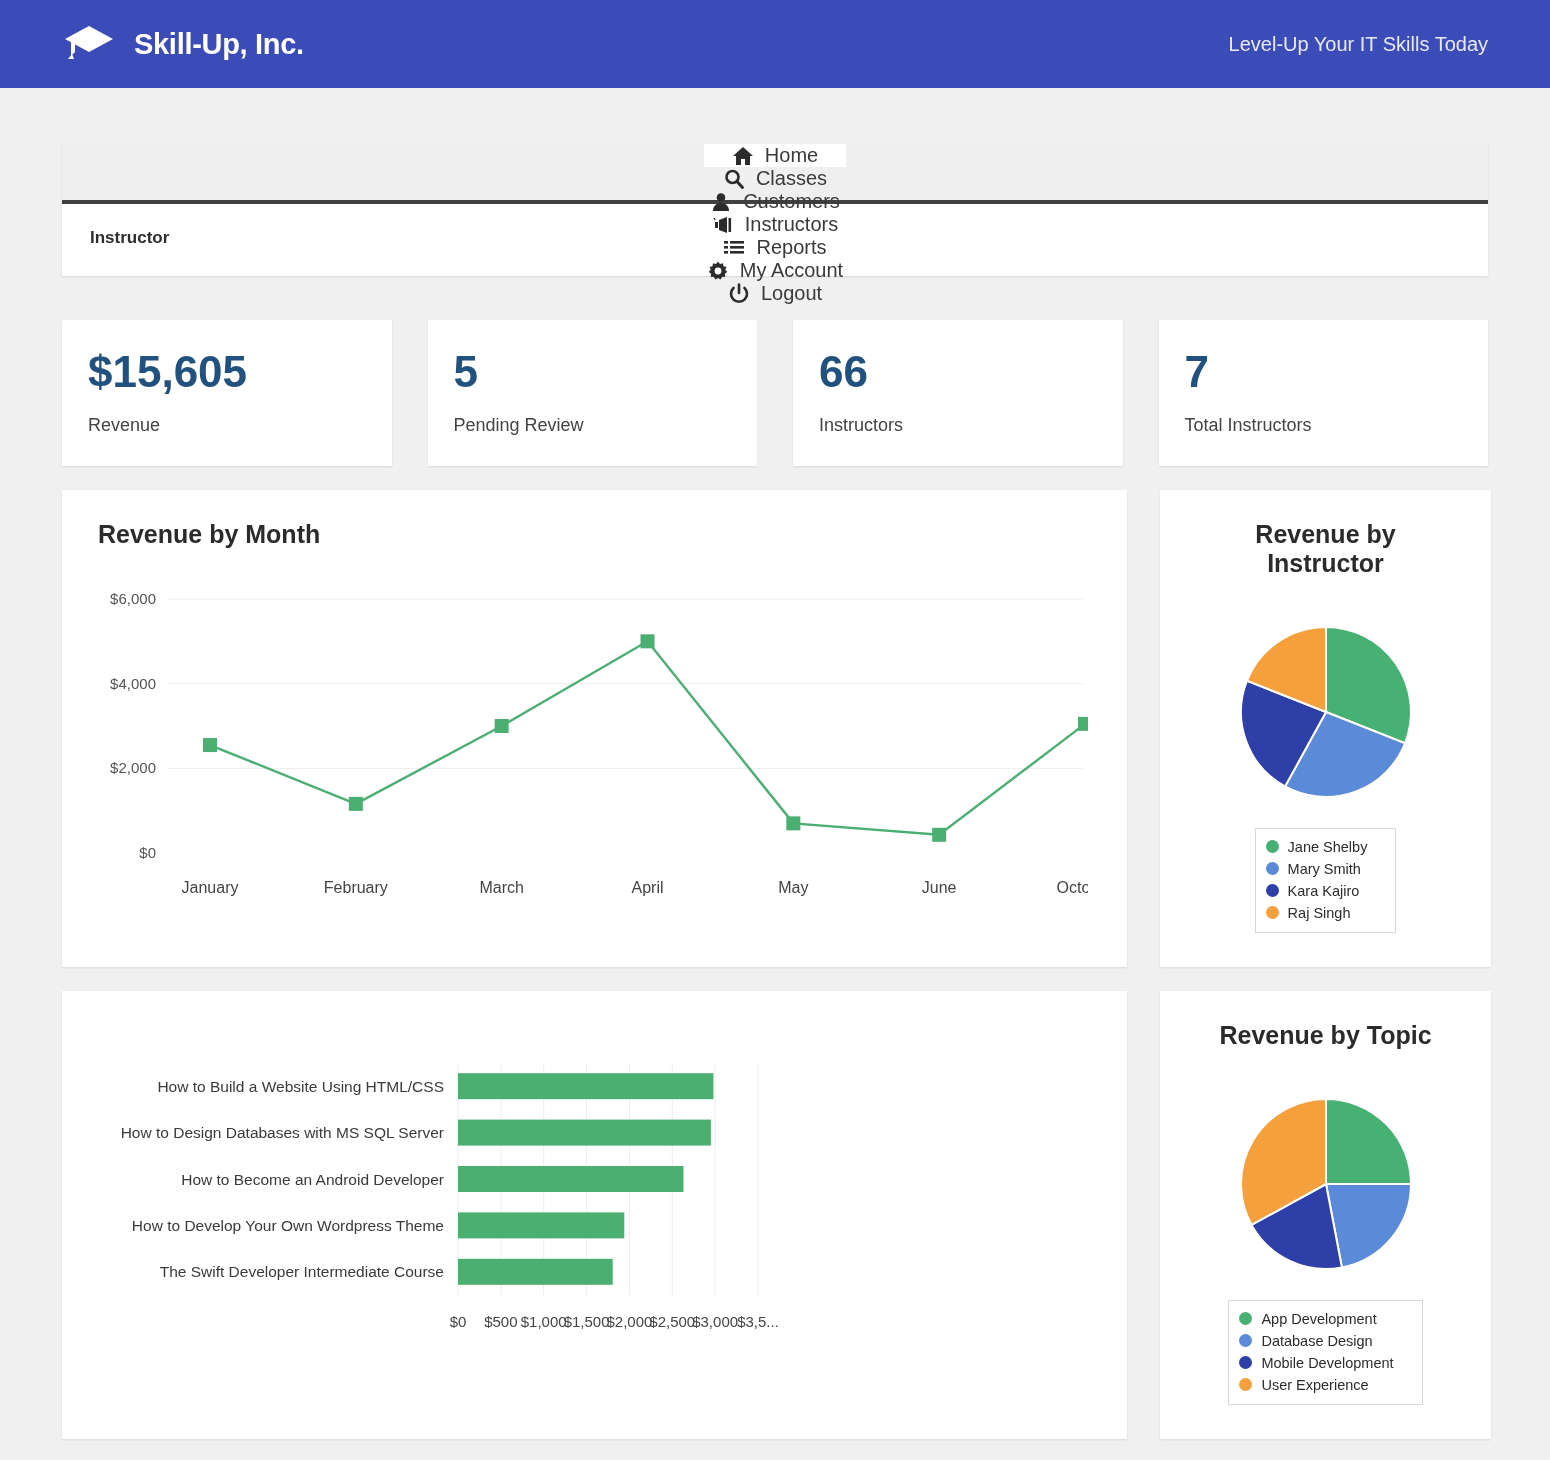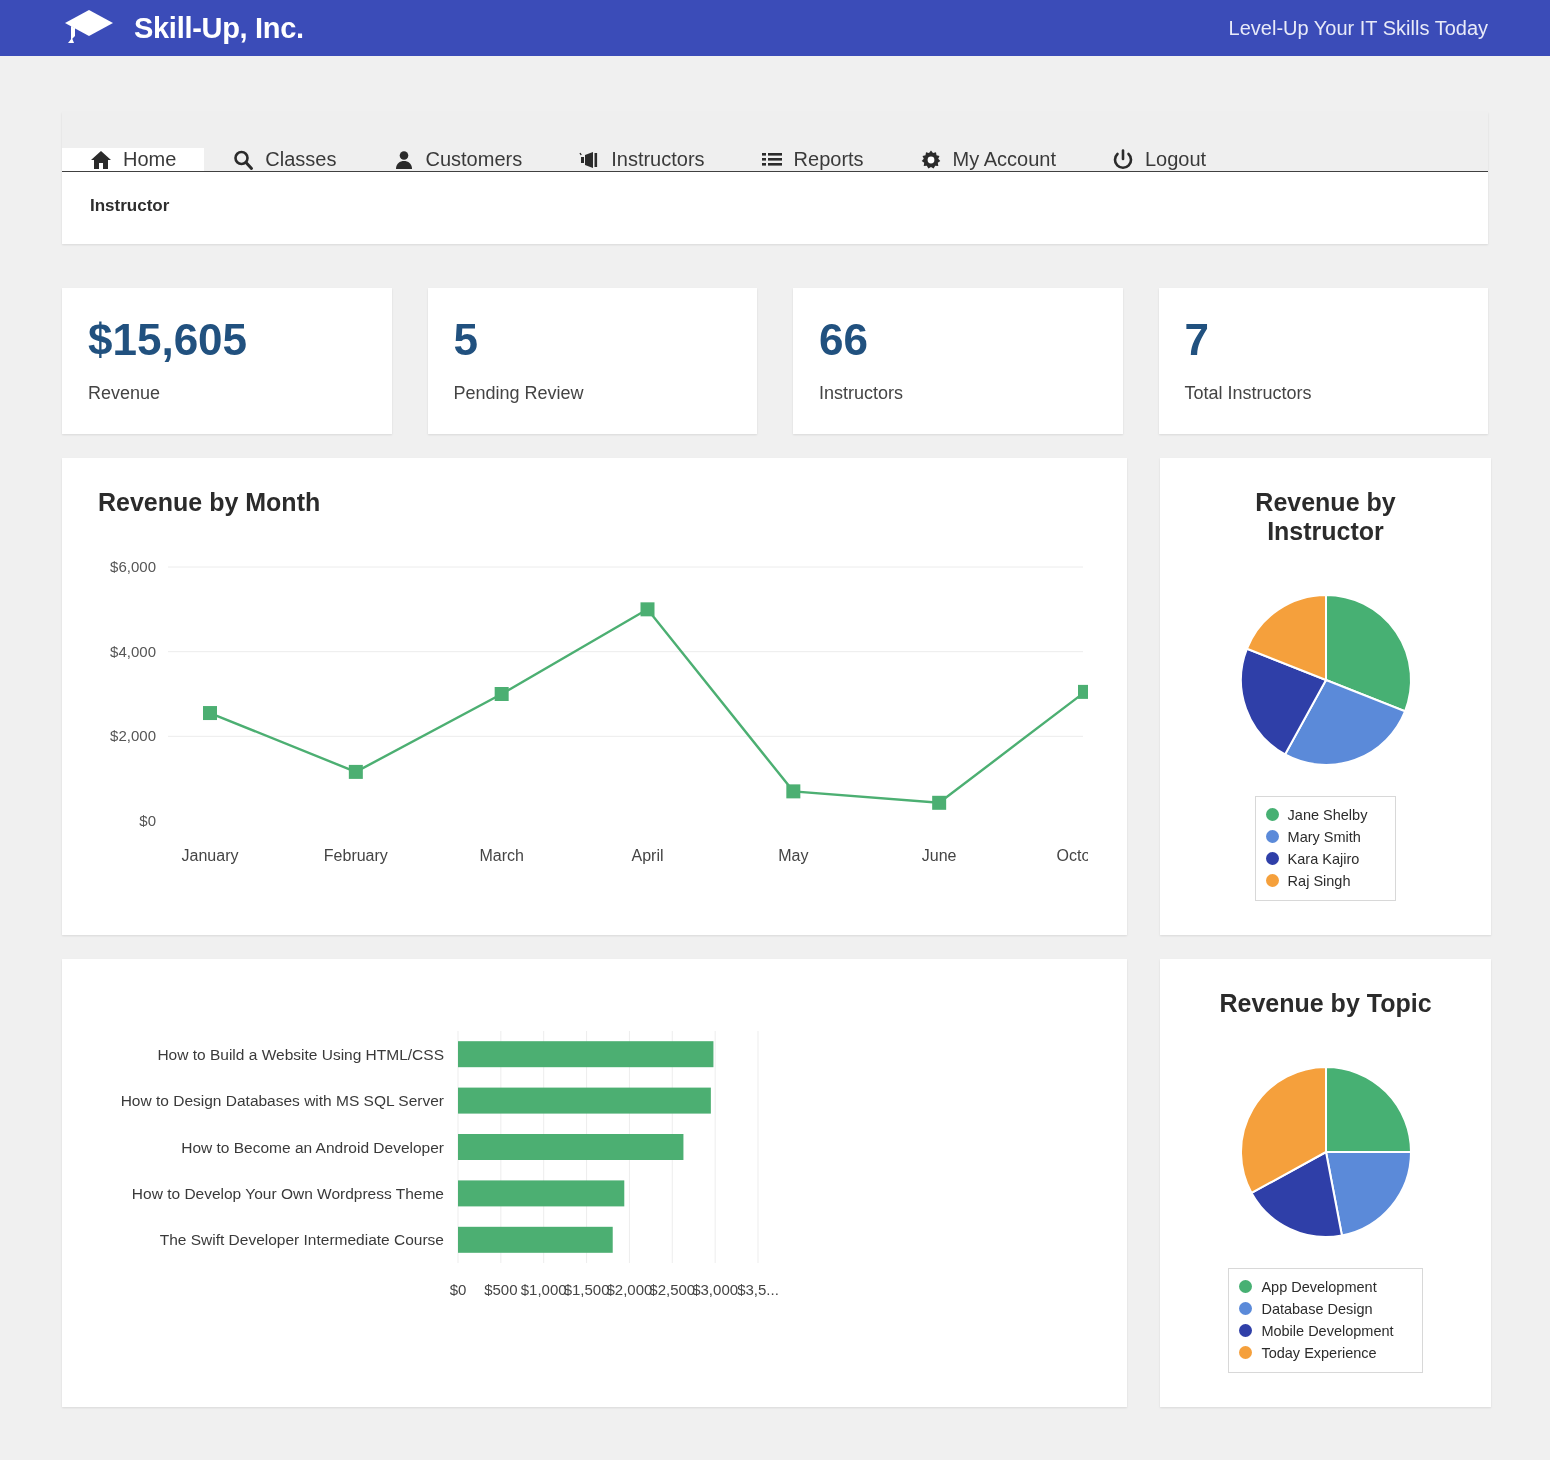--- a/index.html
+++ b/index.html
@@ -5,21 +5,21 @@
   * { box-sizing: border-box; margin: 0; padding: 0; }
   html, body {
     width: 1550px;
     background: #f0f0f0;
     font-family: "Liberation Sans", sans-serif;
     color: #333;
   }
 
   
   .topbar {
-    height: 56px;
+    height: 88px;
     background: #3b4cb8;
     display: flex;
     align-items: center;
     padding: 0 62px;
     justify-content: space-between;
   }
   .brand { display: flex; align-items: center; gap: 18px; }
   .brand-logo { width: 54px; height: 42px; display: block; }
   .brand-name {
     color: #ffffff;
@@ -31,24 +31,25 @@
 
   
   .page { padding: 0 62px; }
   .tabs-card {
     background: #ffffff;
     margin-top: 56px;
     box-shadow: 0 1px 2px rgba(0,0,0,.10);
   }
   .tabs {
     display: flex;
-    align-items: flex-end;
+    align-items: center;
     background: #efefef;
     height: 60px;
-    border-bottom: 1px solid #404040;
+    border-bottom: 4px solid #404040;
+    flex-direction: column;
   }
   .tab {
     display: flex;
     align-items: center;
     gap: 11px;
     padding: 0 28px;
     font-size: 20px;
     color: #3a3a3a;
     cursor: pointer;
     background: transparent;
@@ -396,21 +397,21 @@
             <div class="legend-row">
               <span class="legend-dot" style="background: rgb(91, 138, 217);"></span>
               <span class="legend-text">Database Design</span>
             </div>
             <div class="legend-row">
               <span class="legend-dot" style="background: rgb(47, 63, 168);"></span>
               <span class="legend-text">Mobile Development</span>
             </div>
             <div class="legend-row">
               <span class="legend-dot" style="background: rgb(245, 160, 60);"></span>
-              <span class="legend-text">Today Experience</span>
+              <span class="legend-text">User Experience</span>
             </div>
           </div>
       </div>
     </div>
 
   </div>
 
   <div class="spacer-bottom"></div>
 </div>
 

